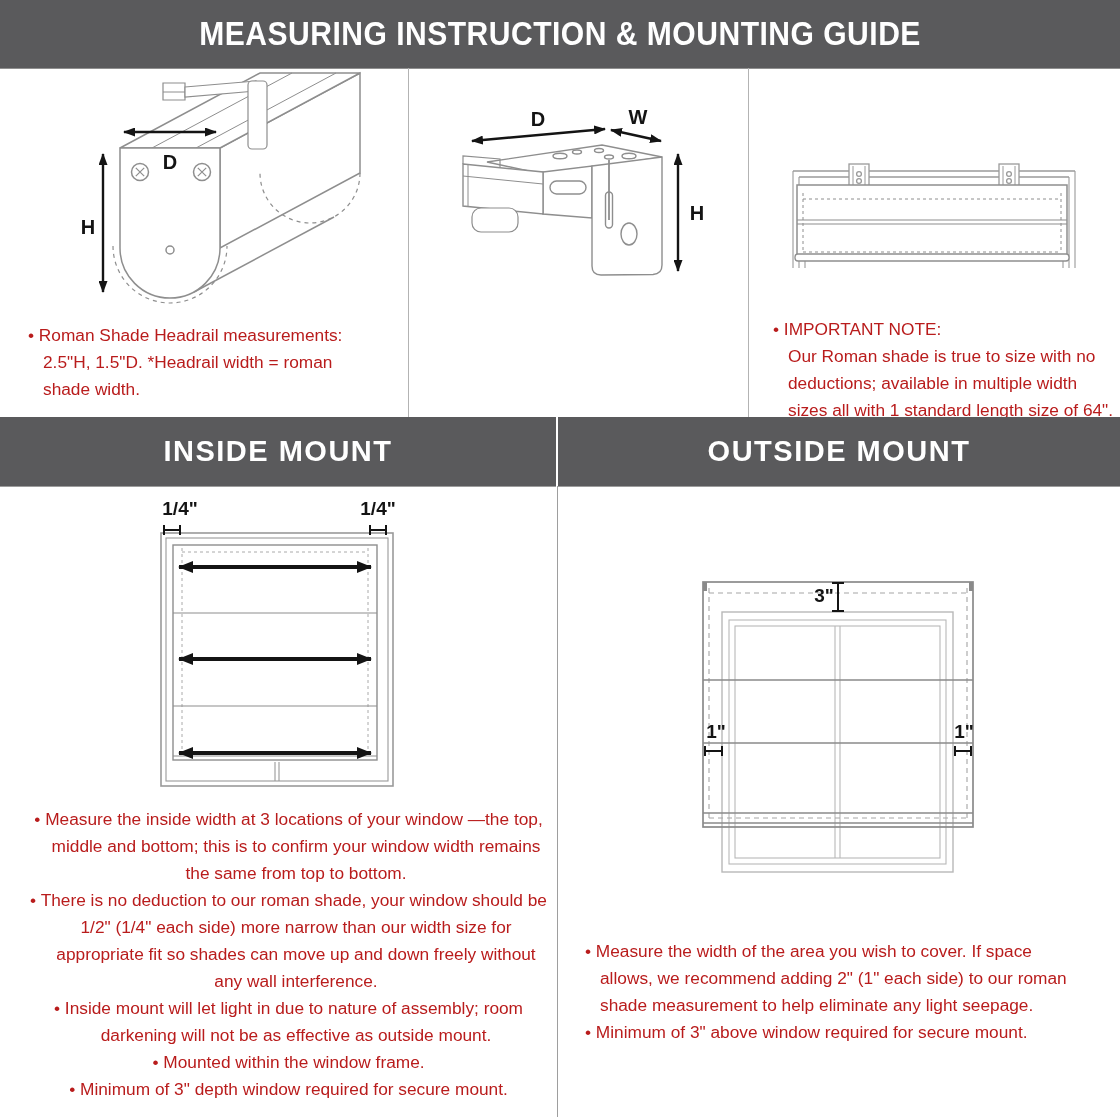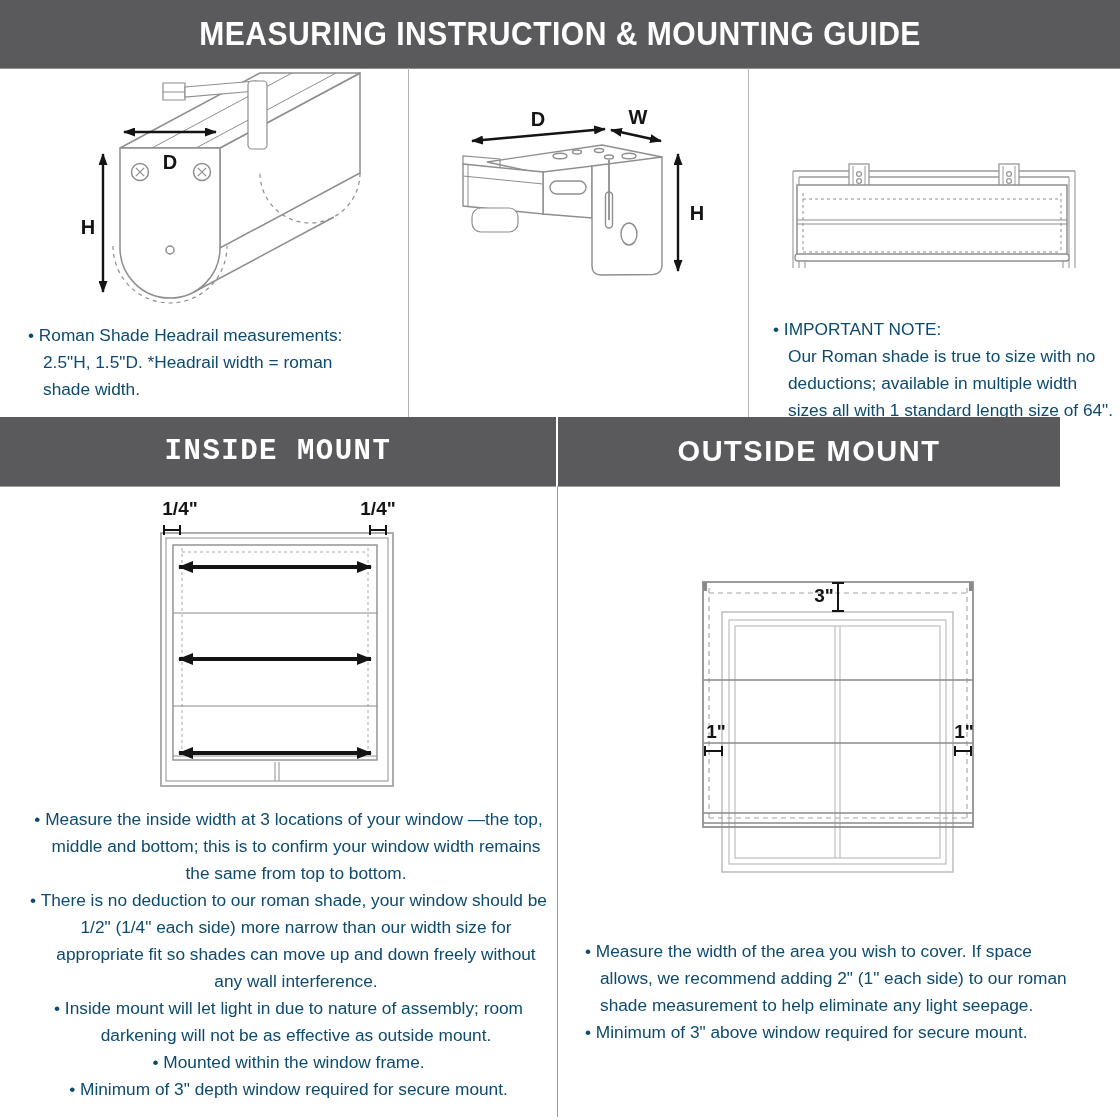--- a/index.html
+++ b/index.html
@@ -4,29 +4,29 @@
 <style>
   html,body{margin:0;padding:0;background:#fff;}
   .canvas{position:relative;width:1120px;height:1120px;background:#fff;overflow:hidden;
           font-family:"Liberation Sans",sans-serif;color:#3d3d3f;}
   .banner{position:absolute;display:flex;align-items:center;justify-content:center;
           background:#5a5a5c;color:#ffffff;font-weight:bold;}
   .banner-main{left:0;top:0;width:1120px;height:68px;font-size:31px;letter-spacing:.5px;
                border-bottom:1px solid #8f8f8f;}
   .banner-main .ttl{display:inline-block;transform:scale(.97,1.06);}
   .banner-inside{left:0;top:417px;width:556px;height:69px;font-size:29px;letter-spacing:1.5px;
-                 border-bottom:1px solid #9c9c9c;font-family:Liberation Mono, monospace;}
-  .banner-outside{left:558px;top:417px;width:502px;height:69px;font-size:29px;letter-spacing:1.5px;
+                 border-bottom:1px solid #9c9c9c;}
+  .banner-outside{left:558px;top:417px;width:562px;height:69px;font-size:29px;letter-spacing:1.5px;
                  border-bottom:1px solid #9c9c9c;}
   .vdiv{position:absolute;width:1px;background:#b3b3b3;}
   .vdiv-1{left:408px;top:68px;height:349px;}
   .vdiv-2{left:748px;top:68px;height:349px;}
   .vdiv-3{left:557px;top:486px;height:631px;background:#9e9e9e;}
   .dgm{position:absolute;}
-  .bullets{position:absolute;font-size:17.3px;line-height:27px;color:#0c4a6e;}
+  .bullets{position:absolute;font-size:17.3px;line-height:27px;color:#b91c1c;}
   .bullets ul{margin:0;padding:0;list-style:none;}
   .bullets li{padding-left:15px;text-indent:-15px;}
   .bullets li::before{content:"• ";}
   .t-headrail{left:28px;top:322px;width:348px;}
   .t-bracket{left:430px;top:322px;width:302px;}
   .t-note{left:773px;top:316px;width:342px;}
   .t-inside{left:30px;top:806px;width:517px;text-align:center;}
   .t-outside{left:585px;top:938px;width:487px;}
   svg text{font-family:"Liberation Sans",sans-serif;font-weight:bold;fill:#141414;}
   .lbl20{font-size:20px;}

